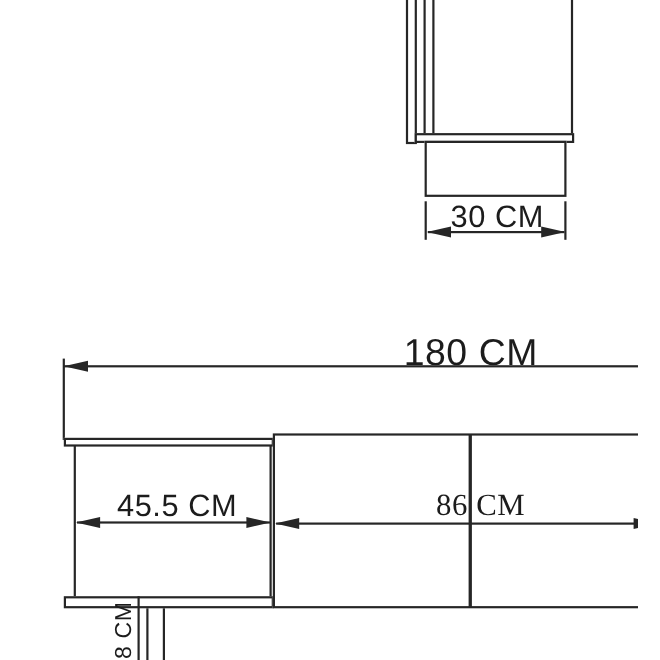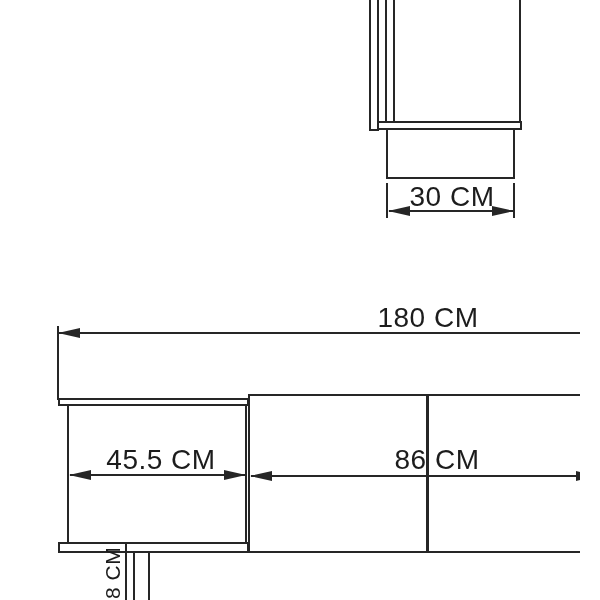--- a/index.html
+++ b/index.html
@@ -27,21 +27,21 @@
     box-sizing: border-box;
   }
   .dim-label {
     position: absolute;
     transform: translateX(-50%);
     font-size: 28px;
     letter-spacing: 0.5px;
     white-space: nowrap;
     color: #1c1c1c;
   }
-  .dim-label.big { font-size: 28px; }
+  .dim-label.big { font-size: 34px; }
   .dim-label.rot {
     transform: translate(-50%, -50%) rotate(-90deg);
     font-size: 21px;
   }
   .arr {
     position: absolute;
     width: 0;
     height: 0;
     border-top: 5px solid transparent;
     border-bottom: 5px solid transparent;
@@ -88,21 +88,21 @@
     <div class="box" style="left:58px; top:542px; width:191px; height:11px;"></div>
 
     <div class="box" style="left:248px; top:394px; width:360px; height:159px; border-width:2.5px;"></div>
     <div class="ln" style="left:426px; top:395px; width:3px; height:157px;"></div>
 
     <div class="dim-label" style="left:161px; top:444px;">45.5 CM</div>
     <div class="ln" style="left:70px; top:474px; width:176px; height:2px;"></div>
     <div class="arr tip-left" style="left:69px; top:470px;"></div>
     <div class="arr tip-right" style="left:224px; top:470px;"></div>
 
-    <div class="dim-label" style="left:437px; top:444px;">86 CM</div>
+    <div class="dim-label" style="left:437px; top:444px;font-family:Liberation Serif, serif;">86 CM</div>
     <div class="ln" style="left:251px; top:475px; width:347px; height:2px;"></div>
     <div class="arr tip-left" style="left:250px; top:471px;"></div>
     <div class="arr tip-right" style="left:576px; top:471px;"></div>
 
     <div class="ln" style="left:125px; top:542px; width:2px; height:58px;"></div>
     <div class="ln" style="left:133px; top:553px; width:2px; height:47px;"></div>
     <div class="ln" style="left:148px; top:553px; width:2px; height:47px;"></div>
     <div class="dim-label rot" style="left:113px; top:579px;">18 CM</div>
   </div>
 

